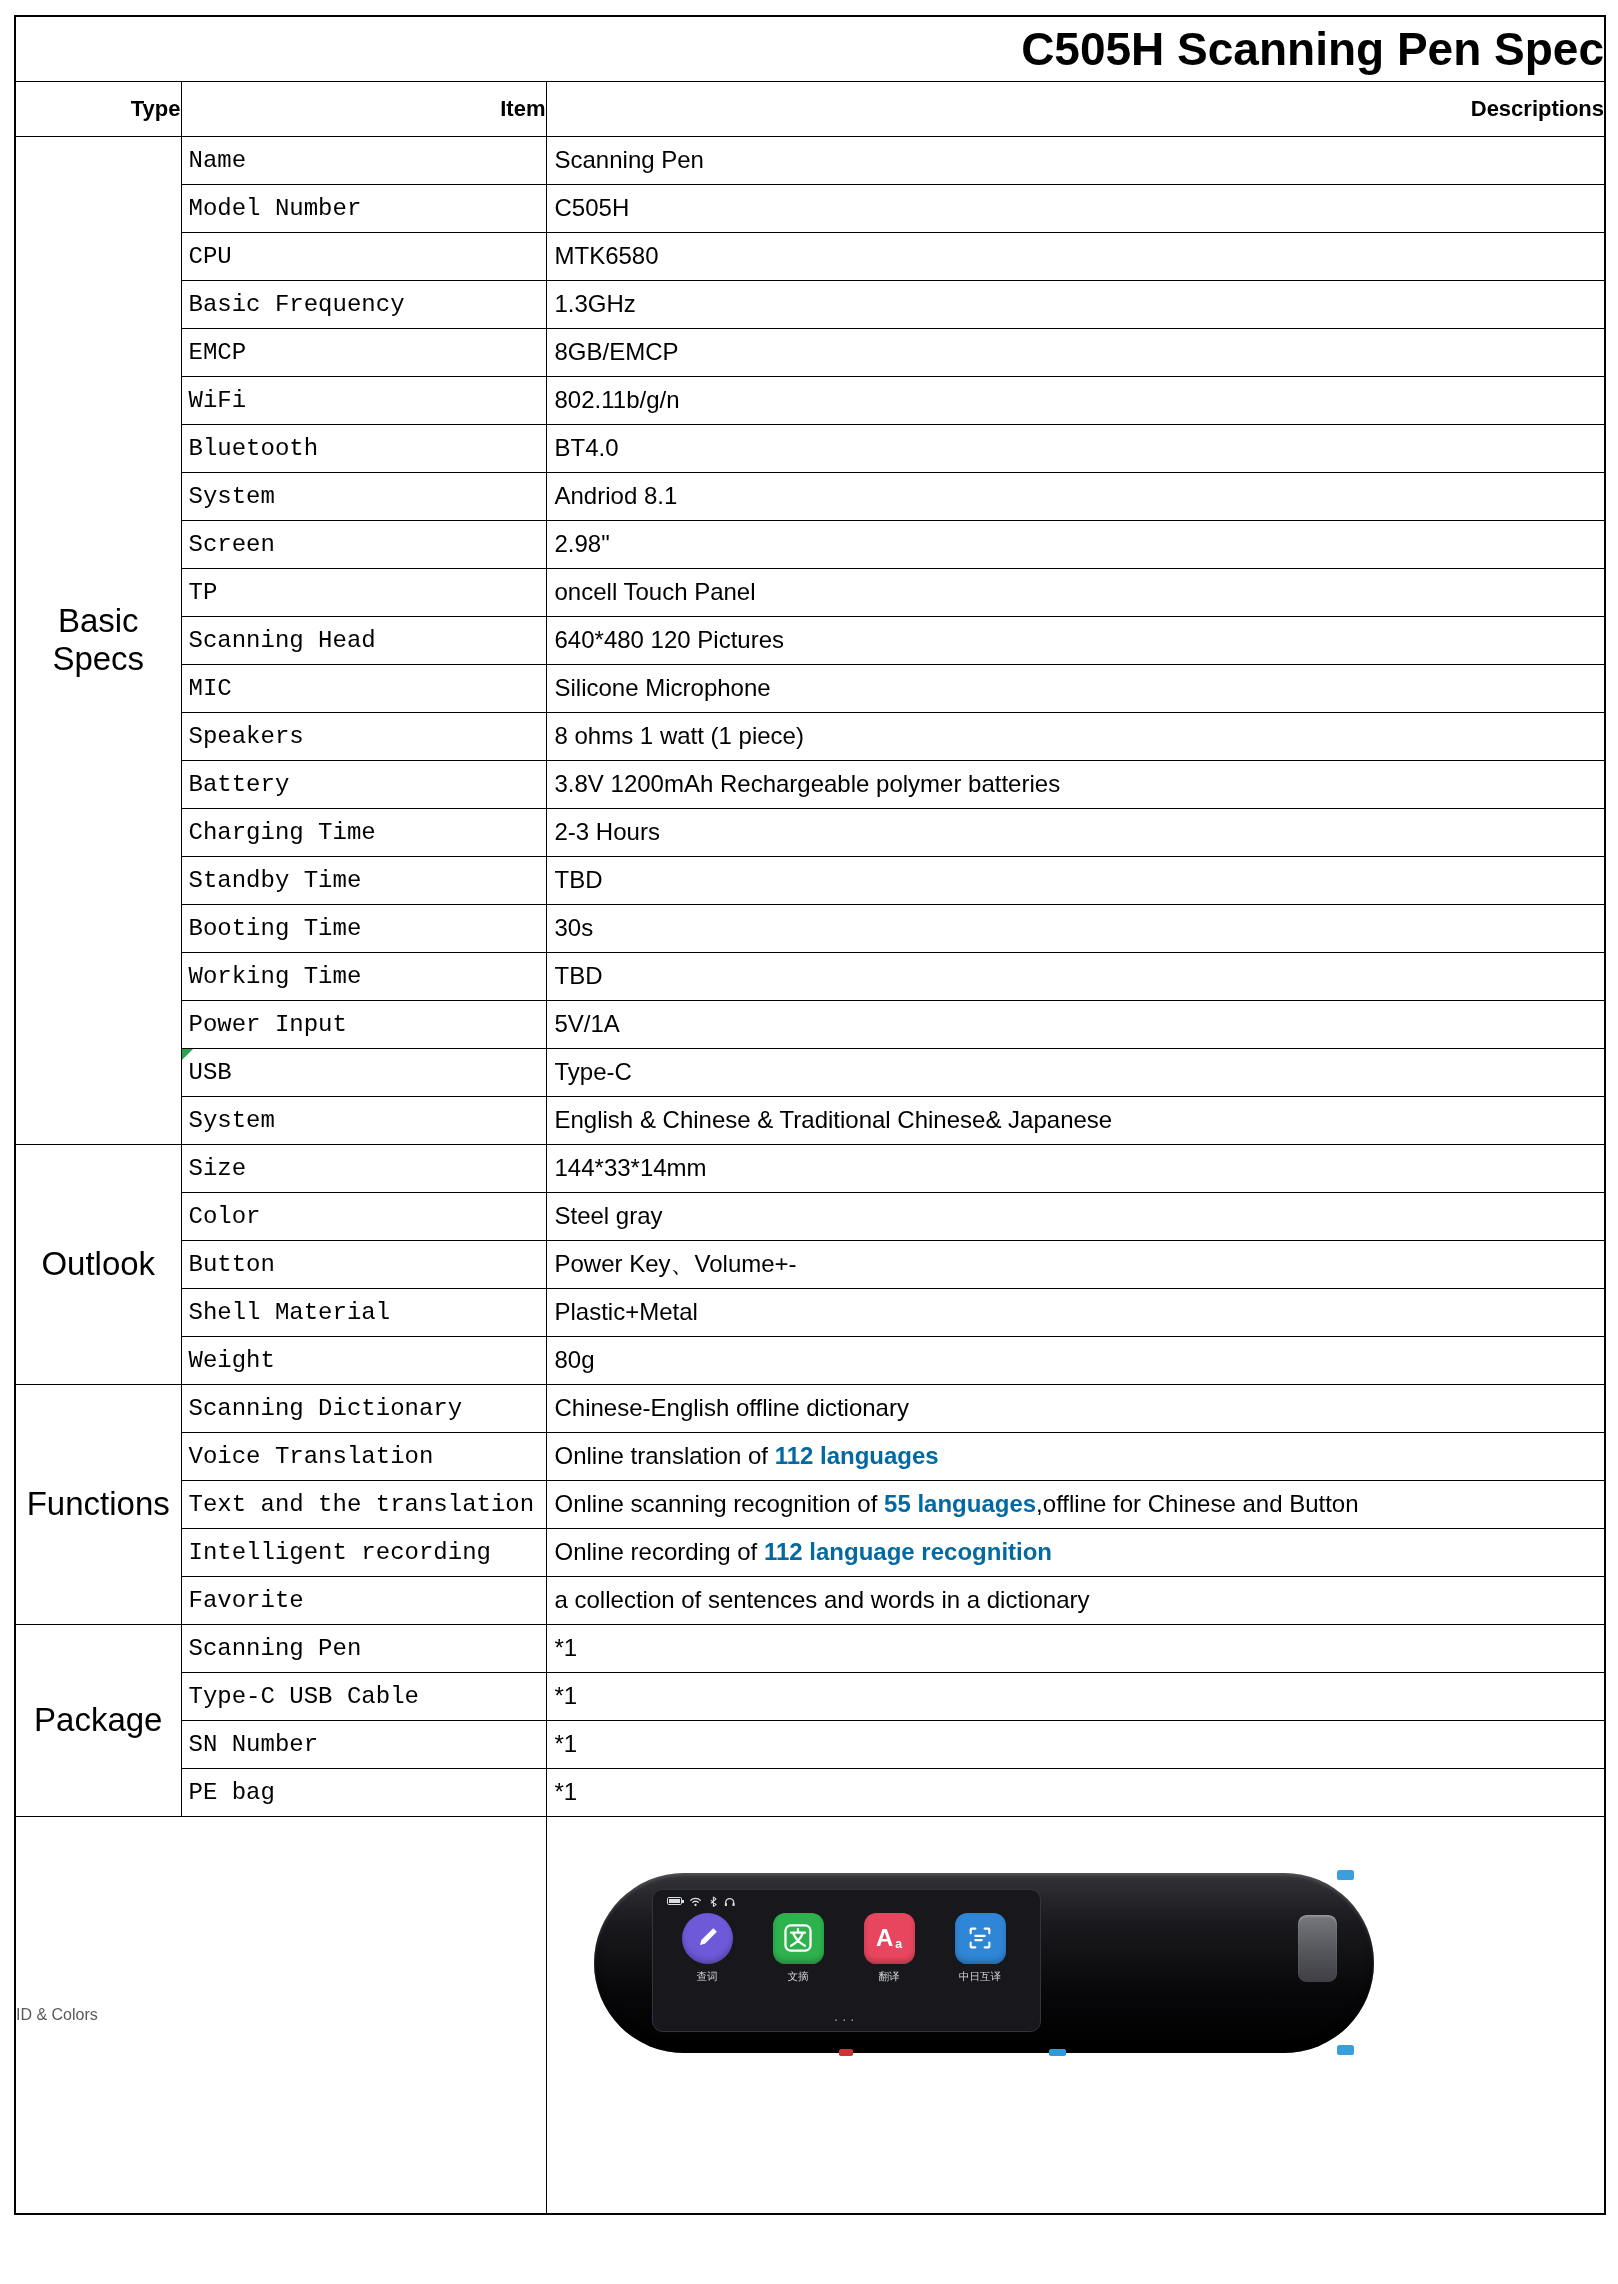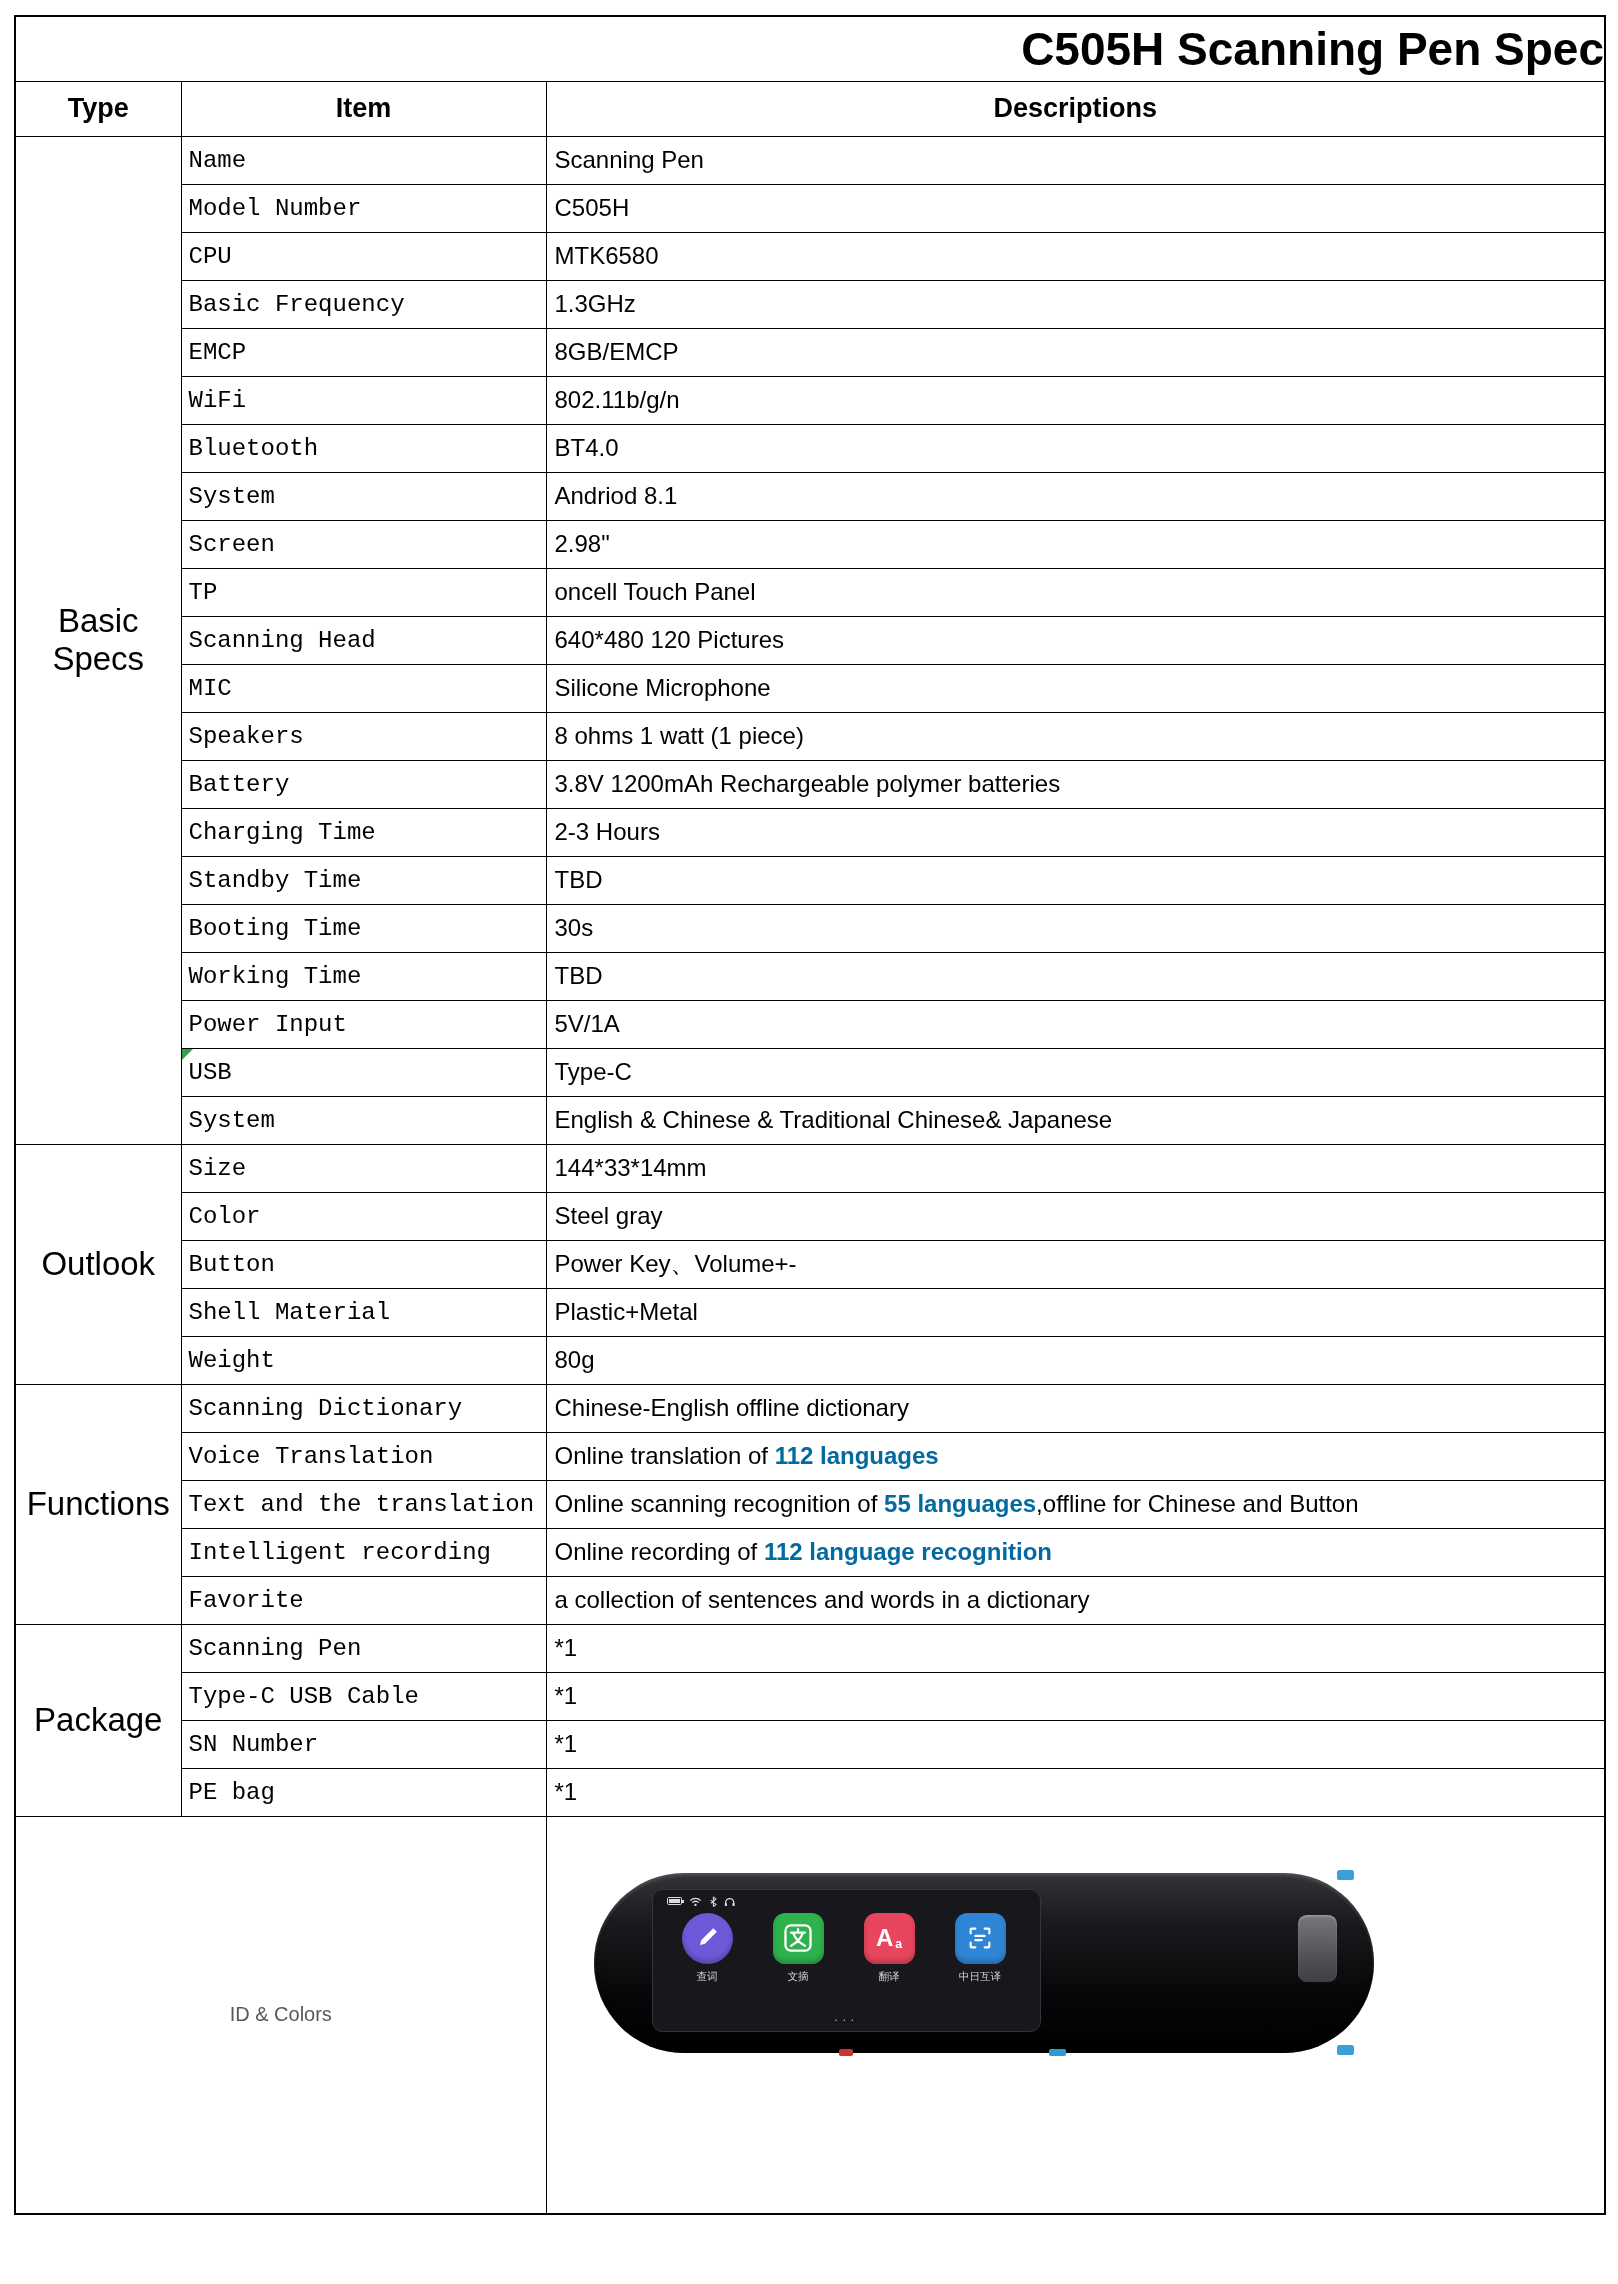--- a/index.html
+++ b/index.html
@@ -5,32 +5,32 @@
   * { box-sizing: border-box; margin: 0; padding: 0; }
   html, body { width: 1619px; height: 2284px; background: #ffffff; overflow: hidden; }
   body { font-family: "Liberation Sans", sans-serif; color: #000; }
 
   .sheet { padding: 15px 14px; }
 
   table.spec { border-collapse: collapse; table-layout: fixed; width: 1591px; border: 2.6px solid #000; }
   th, td { border: 1.8px solid #000; vertical-align: middle; }
 
   .title-cell { height: 65px; font-size: 46px; font-weight: 700; text-align: right; }
-  .head-cell  { height: 55px; font-size: 27px; font-weight: 700; text-align: center; }
+  .head-cell  { height: 55px; font-size: 22px; font-weight: 700; text-align: right; }
 
   td.type-cell { font-size: 33px; text-align: center; }
   td.item-cell { height: 48px; font-size: 24px; padding: 0 7px; position: relative; font-family: Liberation Mono, monospace; }
   td.desc-cell { font-size: 24px; padding: 0 8px; }
 
   .hl { color: #0369a1; font-weight: 700; }
 
   .note-marker { position: absolute; top: 0; left: 0; width: 0; height: 0;
                  border-top: 11.4px solid #2fa04c; border-right: 11.4px solid transparent; }
 
-  td.id-label-cell { text-align: center; font-size: 20px; color: #595959; margin-top: 41px; }
+  td.id-label-cell { font-size: 16px; color: #595959; margin-top: 41px; }
   td.pen-cell { height: 398px; vertical-align: top; padding: 0; }
 
   
   .pen { position: relative; width: 780px; height: 180px; margin: 56px 0 0 47px;
          background: linear-gradient(180deg, #343438 0%, #1a1a1e 28%, #070709 68%, #000 100%);
          border-radius: 91px;
          box-shadow: inset 0 2.6px 3.5px rgba(255,255,255,0.16), inset 0 -4.4px 7px rgba(0,0,0,0.65); }
 
   .pen-screen { position: absolute; left: 58px; top: 16px; width: 389px; height: 143px;
                 background: #17171c; border: 0.9px solid #34353c; border-radius: 10.6px; }

